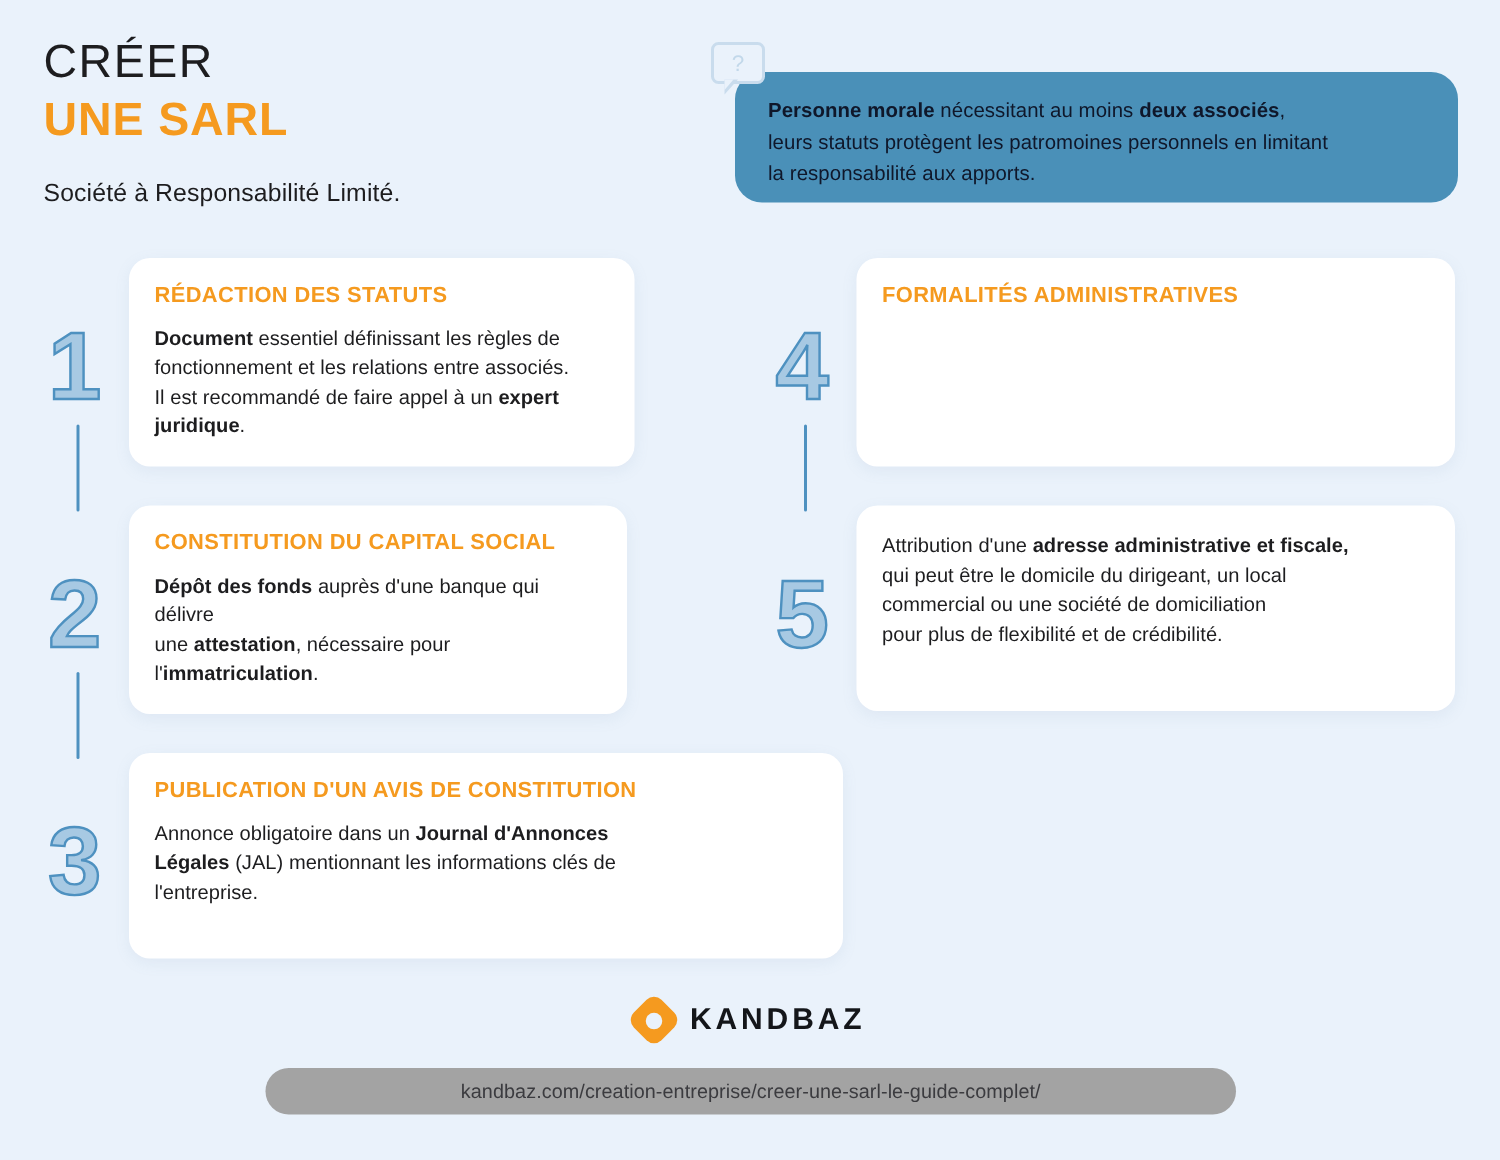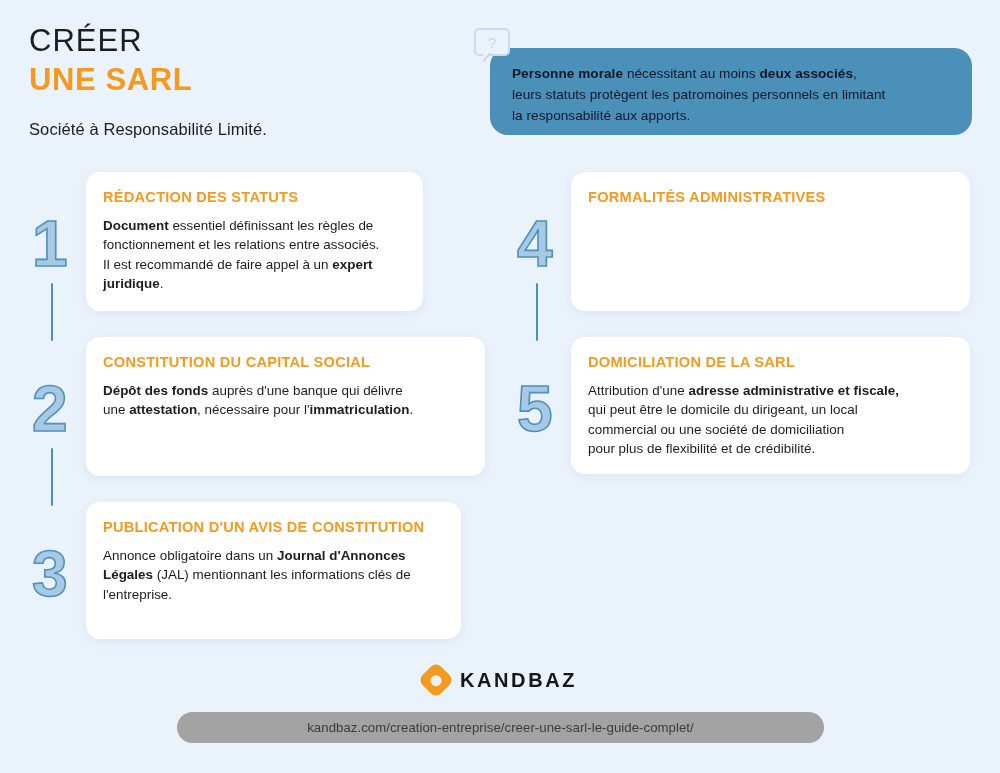--- a/index.html
+++ b/index.html
@@ -240,47 +240,46 @@
       <div class="num" style="left:32px; top:212px;">1</div>
       <div class="card" style="left:86px; top:172px; width:337px; height:139px;">
         <div class="card-title">RÉDACTION DES STATUTS</div>
         <div class="card-body"><b>Document</b> essentiel définissant les règles de<br>fonctionnement et les relations entre associés.<br>Il est recommandé de faire appel à un <b>expert juridique</b>.</div>
       </div>
       <div class="connector" style="left:51px; top:283px; height:58px;"></div>
     </div>
 
     <div class="step">
       <div class="num" style="left:32px; top:377px;">2</div>
-      <div class="card" style="left:86px; top:337px; width:399px; height:139px;">
+      <div class="card" style="left:86px; top:337px; width:332px; height:139px;">
         <div class="card-title">CONSTITUTION DU CAPITAL SOCIAL</div>
         <div class="card-body"><b>Dépôt des fonds</b> auprès d'une banque qui délivre<br>une <b>attestation</b>, nécessaire pour l'<b>immatriculation</b>.</div>
       </div>
       <div class="connector" style="left:51px; top:448px; height:58px;"></div>
     </div>
 
     <div class="step">
       <div class="num" style="left:32px; top:542px;">3</div>
-      <div class="card" style="left:86px; top:502px; width:375px; height:137px;">
+      <div class="card" style="left:86px; top:502px; width:476px; height:137px;">
         <div class="card-title">PUBLICATION D'UN AVIS DE CONSTITUTION</div>
         <div class="card-body">Annonce obligatoire dans un <b>Journal d'Annonces<br>Légales</b> (JAL) mentionnant les informations clés de<br>l'entreprise.</div>
       </div>
     </div>
 
     <div class="step">
       <div class="num" style="left:517px; top:212px;">4</div>
       <div class="card" style="left:571px; top:172px; width:399px; height:139px;">
         <div class="card-title">FORMALITÉS ADMINISTRATIVES</div>
       </div>
       <div class="connector" style="left:536px; top:283px; height:58px;"></div>
     </div>
 
     <div class="step">
       <div class="num" style="left:517px; top:377px;">5</div>
       <div class="card" style="left:571px; top:337px; width:399px; height:137px;">
-        <div class="card-title">DOMICILIATION DE LA SARL</div>
         <div class="card-body">Attribution d'une <b>adresse administrative et fiscale,</b><br>qui peut être le domicile du dirigeant, un local<br>commercial ou une société de domiciliation<br>pour plus de flexibilité et de crédibilité.</div>
       </div>
     </div>
 
   </div>
 
   <div class="footer-logo">
     <div class="logo-mark">
       <div class="hole"></div>
     </div>

